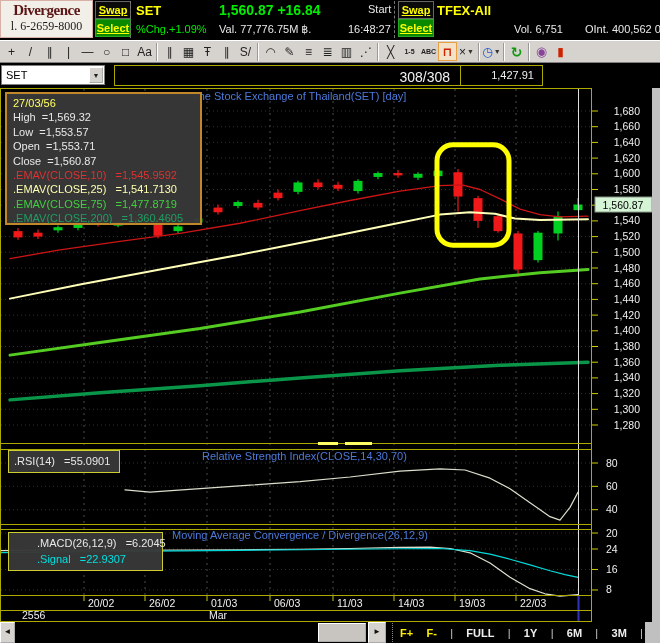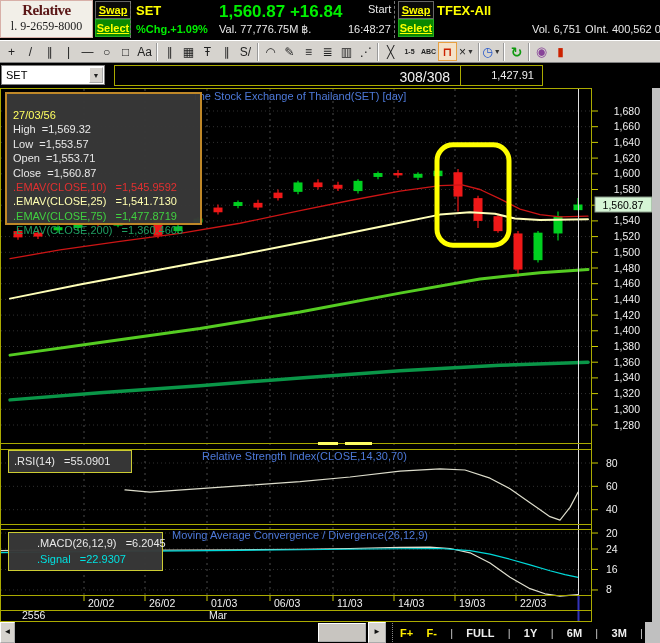--- a/index.html
+++ b/index.html
@@ -15,22 +15,22 @@
   .logo-l1 { font-family:"Liberation Serif","DejaVu Serif",serif; font-weight:bold; font-size:15px;
              color:#5a1616; margin-top:1px; letter-spacing:-0.5px; }
   .logo-l2 { font-family:"Liberation Serif","DejaVu Serif",serif; font-size:12px; color:#1a1a1a; }
   .swapcol { position:absolute; top:1px; width:48px; }
   .btn-swap,.btn-select { display:block; width:36px; height:18px; font-size:11px; font-weight:bold;
           color:#ffff00; text-decoration:underline; border:1px solid #666; cursor:pointer;
           font-family:inherit; text-align:center; line-height:15px; }
   .btn-swap { background:#0a0a0a; }
   .btn-select { background:#0a8800; border-color:#2a2; }
   .q-sym { font-size:13px; font-weight:bold; color:#ffff00; }
-  .q-price { font-size:17px; font-weight:bold; color:#00ee00; }
-  .q-green { font-size:11px; color:#00ee00;font-weight:bold; }
+  .q-price { font-size:14px; font-weight:bold; color:#00ee00; }
+  .q-green { font-size:11px; color:#00ee00; }
   .q-white { font-size:11px; color:#e8e8e8; }
   .hdr-dash { position:absolute; top:1px; height:37px; border-left:1px dashed #777; }
 
   
   .toolbar { position:absolute; left:0; top:40px; width:660px; height:23px; background:#d6d3ce;
              border-top:1px solid #fff; border-bottom:1px solid #808080;
              display:flex; align-items:center; padding-left:2px; overflow:hidden; }
   .tb-icon { display:inline-flex; width:19px; height:19px; align-items:center; justify-content:center;
              font-size:12px; color:#222; cursor:pointer; flex:0 0 auto; }
   .tb-icon.small { font-size:7px; font-weight:bold; }
@@ -55,26 +55,26 @@
   .bf-divider { position:absolute; left:345px; top:0; height:19px; border-left:1px solid #aaaa00; }
   .bf-bars { position:absolute; right:92px; top:3px; font-size:14px; color:#f0f0f0; }
   .bf-val { position:absolute; right:8px; top:3px; font-size:11px; color:#f0f0f0; }
   .recal { position:absolute; left:545px; top:2px; width:101px; height:21px; background:#f2f2f2;
            border:1px outset #fff; color:#2233cc; font-weight:bold; font-size:12px;
            font-family:inherit; cursor:pointer; }
 
   
   .chart-title { position:absolute; left:192px; top:90px; font-size:11px; color:#4d79d9; z-index:1; }
   .infobox { position:absolute; left:5px; top:92px; width:197px; height:133px; background:rgba(56,56,56,0.97);
-             border:2px solid #c08828; z-index:2; padding:14px 0 0 6px; }
+             border:2px solid #c08828; z-index:2; padding:2px 0 0 6px; }
   .infobox div { font-size:11px; line-height:14.4px; white-space:pre; }
   .indbox { position:absolute; background:rgba(56,56,56,0.97); border:1px solid #cccc33; z-index:2;
             padding:2px 0 0 5px; }
   .indbox div { font-size:11px; line-height:16px; white-space:pre; }
-  .rsi-box { left:8px; top:450px; width:124px; height:23px; }
+  .rsi-box { left:8px; top:450px; width:112px; height:23px; }
   .macd-box { left:8px; top:532px; width:155px; height:39px;padding-left:28px; }
   .panel-title { position:absolute; font-size:11px; color:#4d79d9; z-index:1; }
 
   
   .bottomrow { position:absolute; left:0; top:622px; width:645px; height:21px; background:#000; }
   .sb-btn { position:absolute; top:0; height:21px; background:#d6d3ce; border:1px outset #fff;
             font-size:8px; color:#111; text-align:center; line-height:18px; cursor:pointer; }
   .sb-thumb { position:absolute; left:318px; top:1px; width:48px; height:19px; background:#c8c5c0;
             border:1px outset #fff; cursor:grab; }
   .btm-sep { position:absolute; left:392px; top:1px; height:19px; border-left:1px dotted #888; }
@@ -87,42 +87,42 @@
   .graystrip { position:absolute; left:652px; top:88px; width:8px; height:555px; background:#c0c0c0; }
   .graycorner { position:absolute; left:645px; top:622px; width:15px; height:21px; background:#c0c0c0; }
 </style>
 </head>
 <body>
 
 <div class="app">
 
   <div class="header">
     <div class="logo">
-      <div class="logo-l1">Relative</div>
-      <div class="logo-l2">l. 9-2659-8000</div>
+      <div class="logo-l1">Divergence</div>
+      <div class="logo-l2">l. 6-2659-8000</div>
     </div>
     <div class="swapcol" style="left:95px;">
       <button class="btn-swap">Swap</button>
       <button class="btn-select">Select</button>
     </div>
     <div class="abs q-sym" style="left:136px; top:3px;">SET</div>
     <div class="abs q-price" style="left:219px; top:2px;">1,560.87 +16.84</div>
     <div class="abs q-green" style="left:136px; top:23px;">%Chg.+1.09%</div>
     <div class="abs q-white" style="left:219px; top:23px;">Val. 77,776.75M ฿.</div>
     <div class="abs q-white" style="left:348px; top:23px;">16:48:27</div>
     <div class="abs q-white" style="left:368px; top:3px;">Start</div>
     <div class="hdr-dash" style="left:130px;"></div>
     <div class="hdr-dash" style="left:394px;"></div>
     <div class="swapcol" style="left:398px;">
       <button class="btn-swap">Swap</button>
       <button class="btn-select">Select</button>
     </div>
     <div class="abs q-sym" style="left:437px; top:3px;">TFEX-All</div>
     <div class="abs q-white" style="left:437px; top:23px;margin-top:46px;">Deal. 2,145</div>
-    <div class="abs q-white" style="left:514px; top:23px;margin-left:18px;">Vol. 6,751</div>
+    <div class="abs q-white" style="left:514px; top:23px;">Vol. 6,751</div>
     <div class="abs q-white" style="left:585px; top:23px; width:75px; overflow:hidden; white-space:nowrap;">OInt. 400,562   02</div>
   </div>
 
   <div class="toolbar" id="toolbar">
       <span class="tb-icon">+</span>
       <span class="tb-icon">/</span>
       <span class="tb-icon">∥</span>
       <span class="tb-icon">|</span>
       <span class="tb-icon">—</span>
       <span class="tb-icon">○</span>

